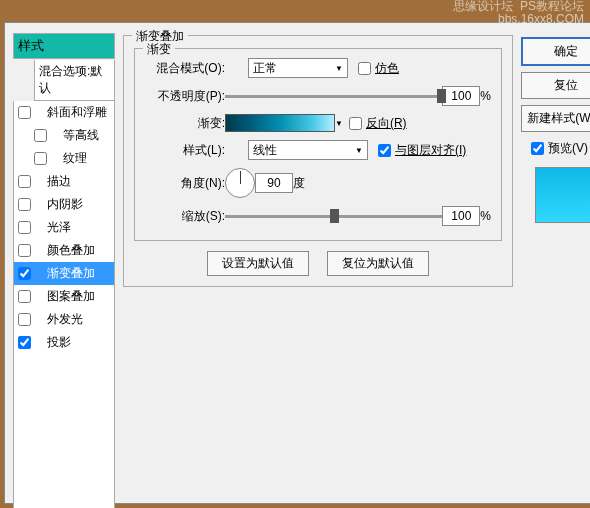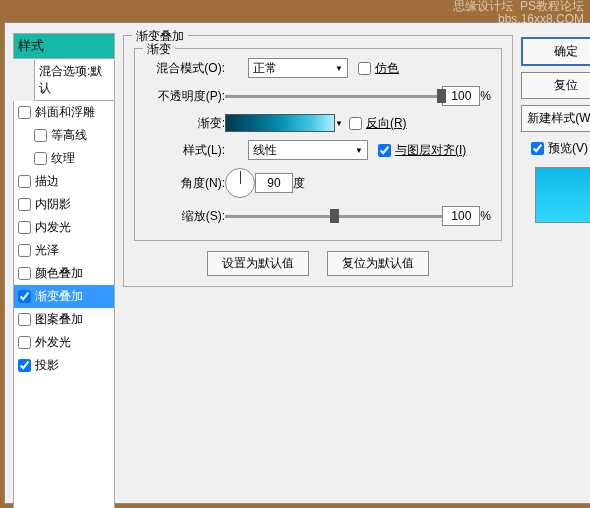--- a/index.html
+++ b/index.html
@@ -5,21 +5,21 @@
 * { box-sizing: border-box; margin: 0; padding: 0; font-family: "Microsoft YaHei", SimSun, sans-serif; font-size: 12px; }
 body { background: #9f6e3a; width: 590px; height: 508px; overflow: hidden; position: relative; }
 .watermark { position: absolute; top: 0; right: 6px; color: #ffffff; font-size: 13px; opacity: 0.6; text-align: right; line-height: 1.1; z-index: 10; margin-left: 20px; }
 .dialog { position: absolute; top: 22px; left: 4px; right: -30px; bottom: 4px; background: #f0f0f0; border: 1px solid #888; }
 .title-bar { position: absolute; top: -20px; left: 0; color: #222; padding: 2px 6px; font-size: 13px; }
 .content { display: flex; height: 100%; gap: 8px; padding: 10px 8px 8px 8px; }
 .styles-panel { width: 102px; }
 .styles-header { background: #14b8a6; border: 1px solid #aaa; padding: 3px 4px; font-size: 13px; margin-bottom: 1px; }
 .styles-sub { border: 1px solid #aaa; border-top: none; padding: 3px 4px; background: #fff; margin-left: 21px; }
 .style-list { border: 1px solid #aaa; border-top: none; background: #fff; height: 430px; }
-.style-item { display: flex; align-items: center; padding: 3px 4px; gap: 4px; }
+.style-item { display: flex; align-items: center; padding: 3px 4px; gap: 16px; }
 .style-item.indented { padding-left: 20px; }
 .style-item.selected { background: #3399ff; color: #fff; }
 .style-item input[type=checkbox] { width: 13px; height: 13px; }
 .main-panel { flex: 1; }
 .fieldset { border: 1px solid #aaa; padding: 6px 10px 10px 10px; position: relative; margin-top: 2px; }
 .fieldset-label { position: absolute; top: -8px; left: 8px; background: #f0f0f0; padding: 0 4px; }
 .inner-fieldset { border: 1px solid #aaa; padding: 9px 10px 6px 10px; margin-top: 6px; position: relative; }
 .row { display: flex; align-items: center; margin-bottom: 8px; }
 .row-label { width: 80px; text-align: right; }
 .combo { border: 1px solid #888; background: #fff; padding: 2px 4px; height: 20px; display: flex; align-items: center; justify-content: space-between; margin-left: 23px; }
@@ -68,24 +68,20 @@
             <input type="checkbox" style="">
             <span>纹理</span>
           </div>
         <div class="style-item">
             <input type="checkbox" style="">
             <span>描边</span>
           </div>
         <div class="style-item">
             <input type="checkbox" style="">
             <span>内阴影</span>
-          </div>
-        <div class="style-item">
-            <input type="checkbox" style="">
-            <span>内发光</span>
           </div>
         <div class="style-item">
             <input type="checkbox" style="">
             <span>光泽</span>
           </div>
         <div class="style-item">
             <input type="checkbox" style="">
             <span>颜色叠加</span>
           </div>
         <div class="style-item selected">

